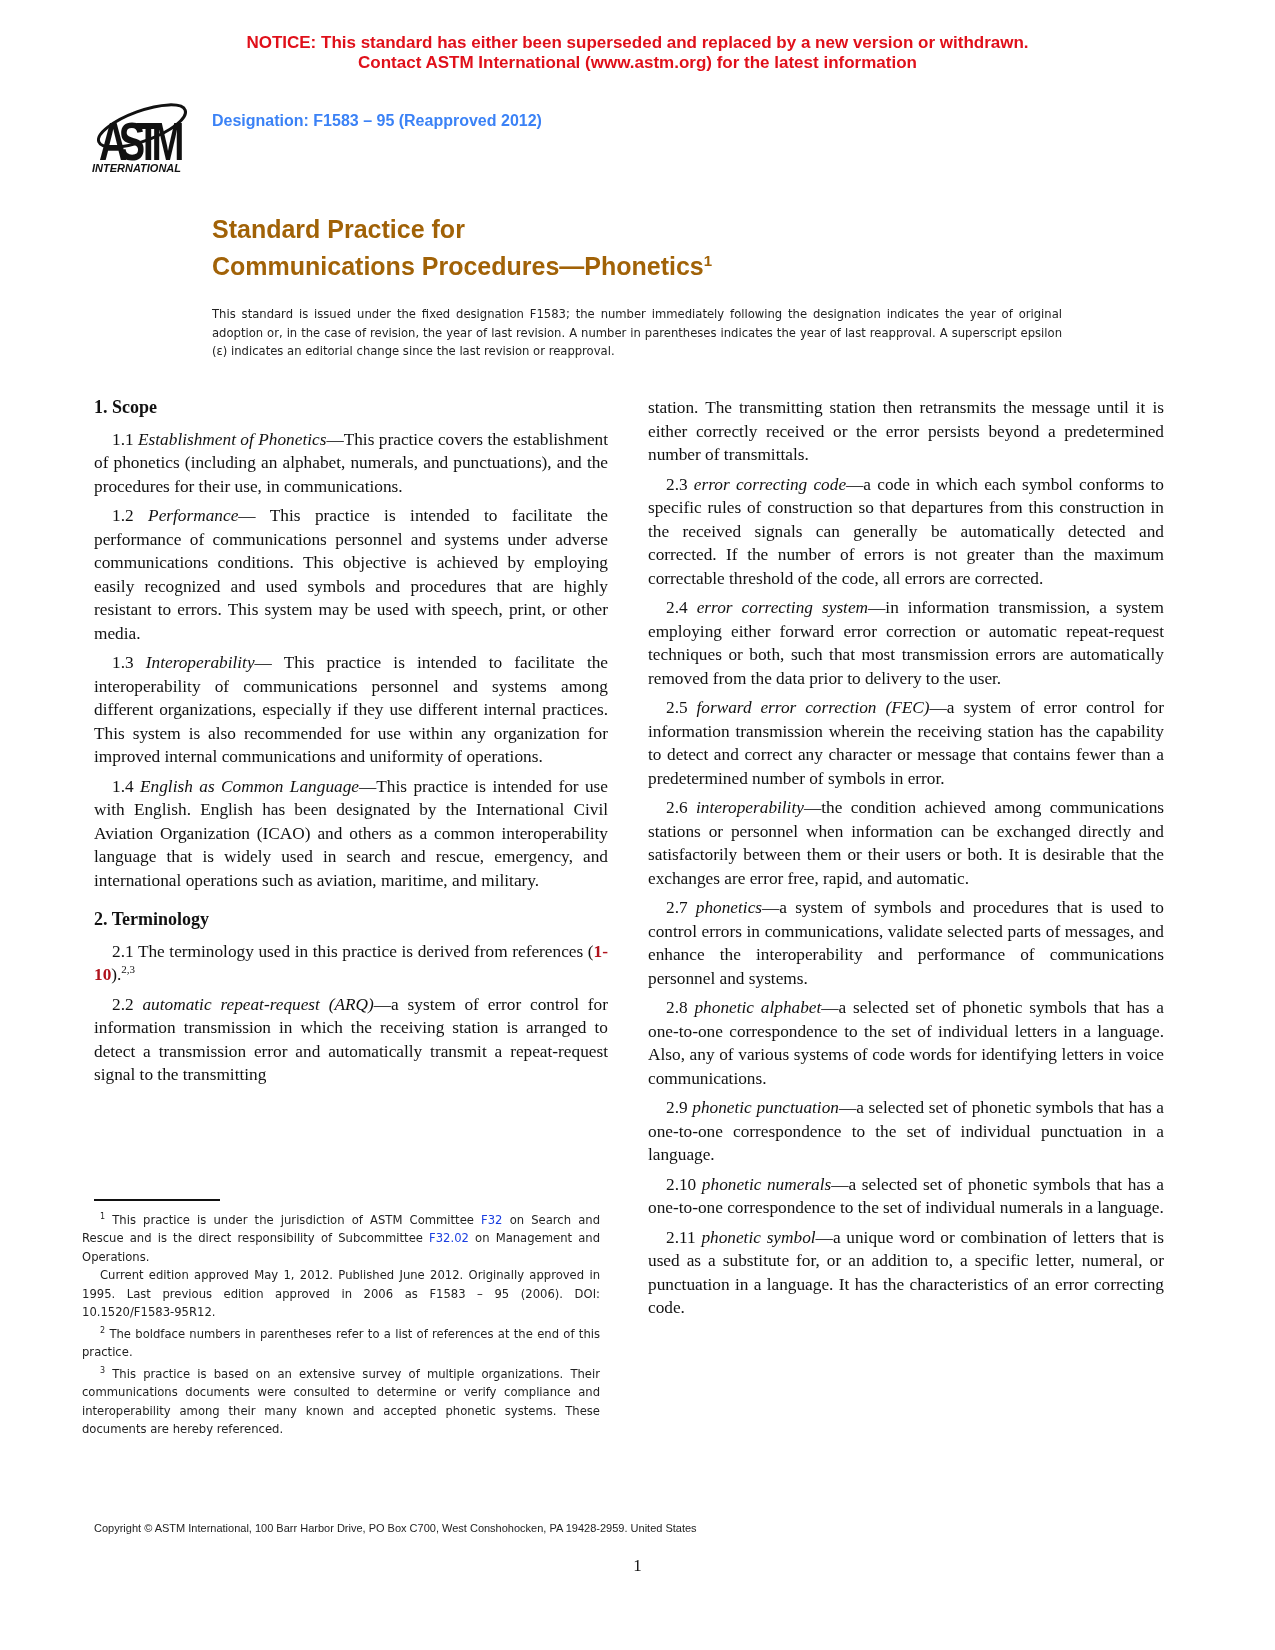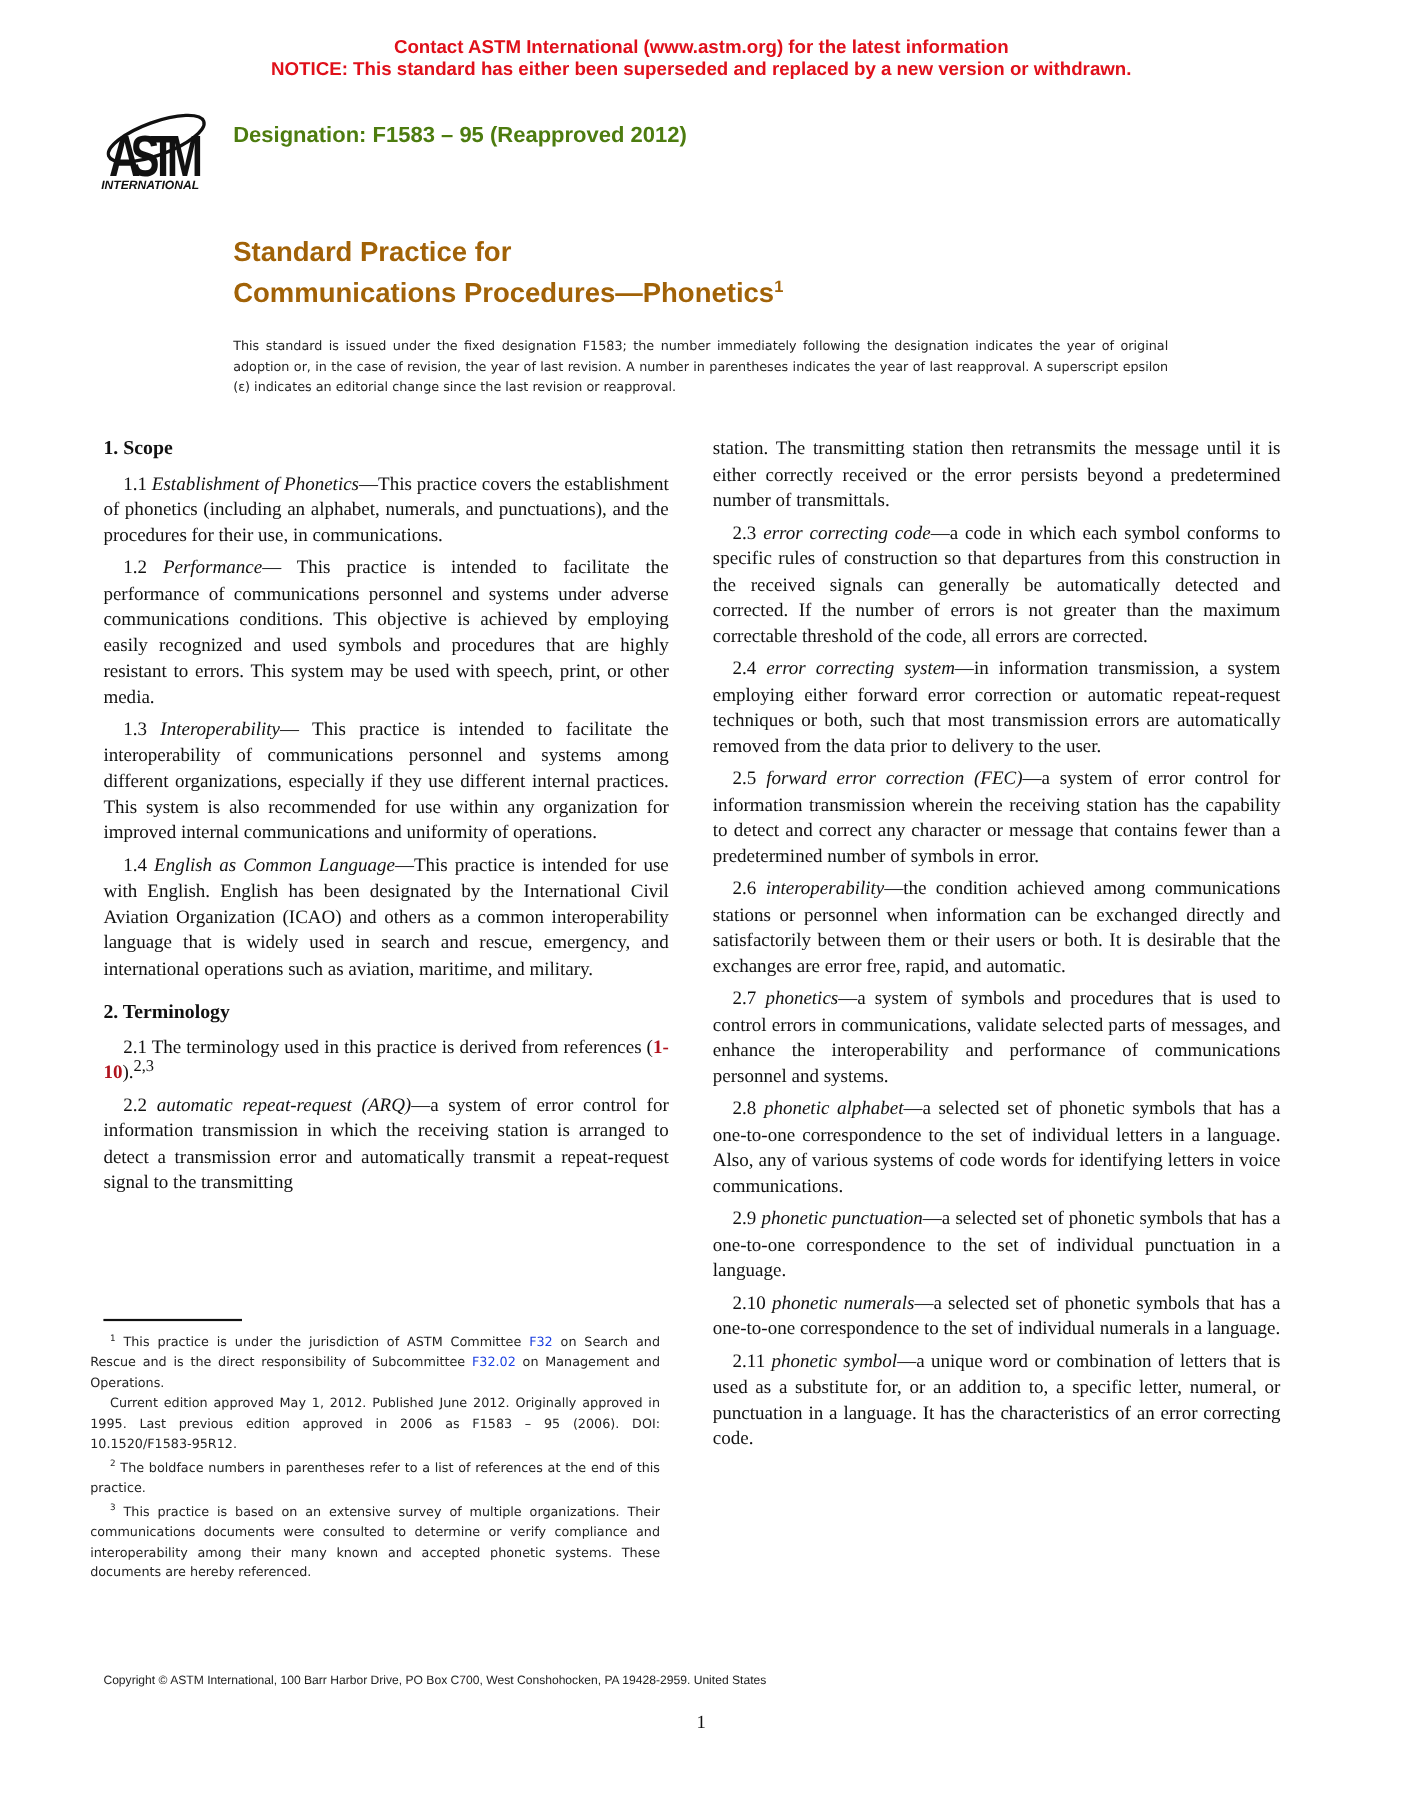--- a/index.html
+++ b/index.html
@@ -1,54 +1,54 @@
 <!DOCTYPE html>
 <html><head>
 <meta charset="utf-8">
 <style>
   html, body { margin: 0; padding: 0; background: #ffffff; }
   body { width: 1275px; height: 1650px; position: relative; overflow: hidden; color: #111; }
   .notice { position: absolute; top: 33px; left: 0; width: 1275px; text-align: center; color: #e0101a;
     font-family: "Liberation Sans", sans-serif; font-weight: bold; font-size: 17px; line-height: 20px; }
   .logo { position: absolute; left: 90px; top: 86px; width: 110px; height: 92px; }
   .designation { position: absolute; left: 212px; top: 112px; font-family: "Liberation Sans", sans-serif;
-    font-weight: bold; font-size: 20px; color: #4d7c0f; }
+    font-weight: bold; font-size: 16px; color: #3b82f6; }
   .title { position: absolute; left: 212px; top: 214px; font-family: "Liberation Sans", sans-serif;
     font-weight: bold; font-size: 25px; line-height: 31px; color: #a16207; }
   .title sup { font-size: 15px; }
   .intro { position: absolute; left: 212px; top: 305px; width: 850px; font-family: "DejaVu Sans", sans-serif;
     font-size: 11.6px; line-height: 18.5px; text-align: justify; color: #222; }
   .col { position: absolute; font-family: "Liberation Serif", serif; font-size: 17.3px; line-height: 23.5px;
     color: #111; text-align: justify; }
   .col.left { left: 94px; top: 396px; width: 518px; }
   .col.right { left: 648px; top: 396px; width: 520px; }
   .sec-head { font-weight: bold; font-size: 18px; margin: 0 0 8px 0; }
   .sec-head.second { margin-top: 16px; }
   .para { text-indent: 18px; margin: 0 4px 6px 0; }
   .para i { font-style: italic; }
   .para.cont { text-indent: 0; }
   .ref { color: #b0131d; font-weight: bold; }
-  .supref { font-size: 15px; vertical-align: super; line-height: 0; }
+  .supref { font-size: 11px; vertical-align: super; line-height: 0; }
   .fn-rule { position: absolute; left: 94px; top: 1199px; width: 126px; height: 2px; background: #111; }
   .footnotes { position: absolute; left: 82px; top: 1208px; width: 518px; font-family: "DejaVu Sans", sans-serif;
     font-size: 11.6px; line-height: 18.5px; text-align: justify; color: #222; }
   .fn { text-indent: 18px; margin: 0; }
   .fn sup { font-size: 8px; }
   .fn .link { color: #1a3ee0; }
   .copyright { position: absolute; left: 94px; top: 1522px; font-family: "Liberation Sans", sans-serif;
     font-size: 11px; color: #222; text-align: center; }
   .pagenum { position: absolute; left: 0; width: 1275px; top: 1556px; text-align: center;
     font-family: "Liberation Serif", serif; font-size: 17px; color: #111; }
 </style>
 </head>
 <body>
 
 <div class="notice">
+  <div>NOTICE: This standard has either been superseded and replaced by a new version or withdrawn.</div>
   <div>Contact ASTM International (www.astm.org) for the latest information</div>
-  <div>NOTICE: This standard has either been superseded and replaced by a new version or withdrawn.</div>
 </div>
 
 <div class="logo">
   <svg width="110" height="92" viewBox="0 0 110 92">
     <ellipse cx="52" cy="40" rx="46" ry="15" fill="none" stroke="#111" stroke-width="3" transform="rotate(-20 52 40)"></ellipse>
     <text x="10" y="62" font-family="Liberation Sans, sans-serif" font-weight="bold" font-size="44" fill="#111" transform="scale(0.9,1.2)" textLength="95">ASTM</text>
     <text x="2" y="86" font-family="Liberation Sans, sans-serif" font-weight="bold" font-style="italic" font-size="11" fill="#111">INTERNATIONAL</text>
   </svg>
 </div>
 

